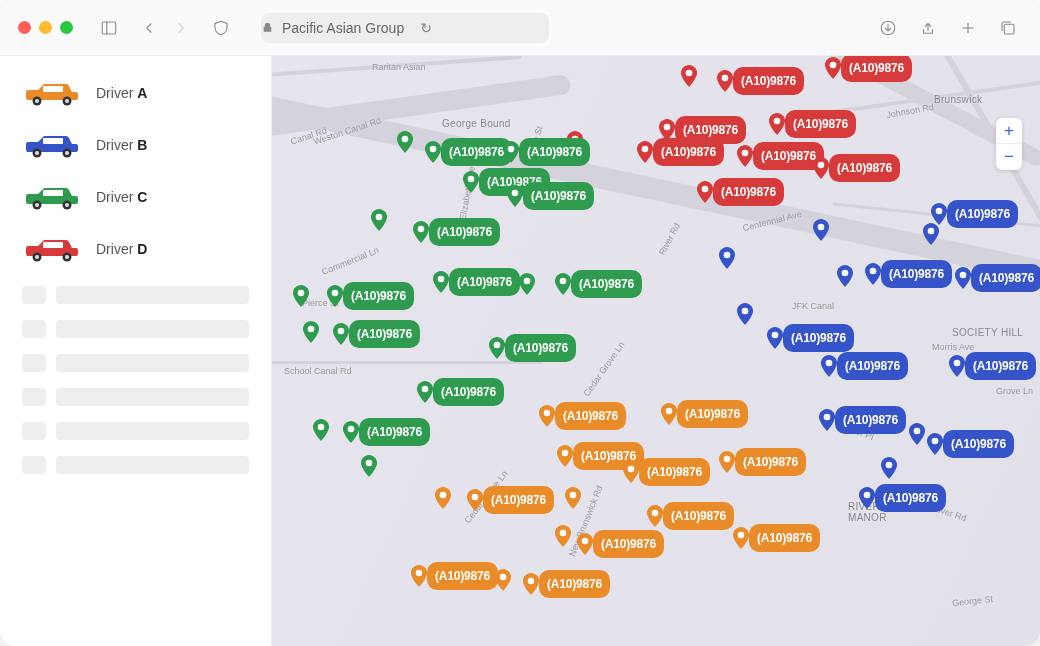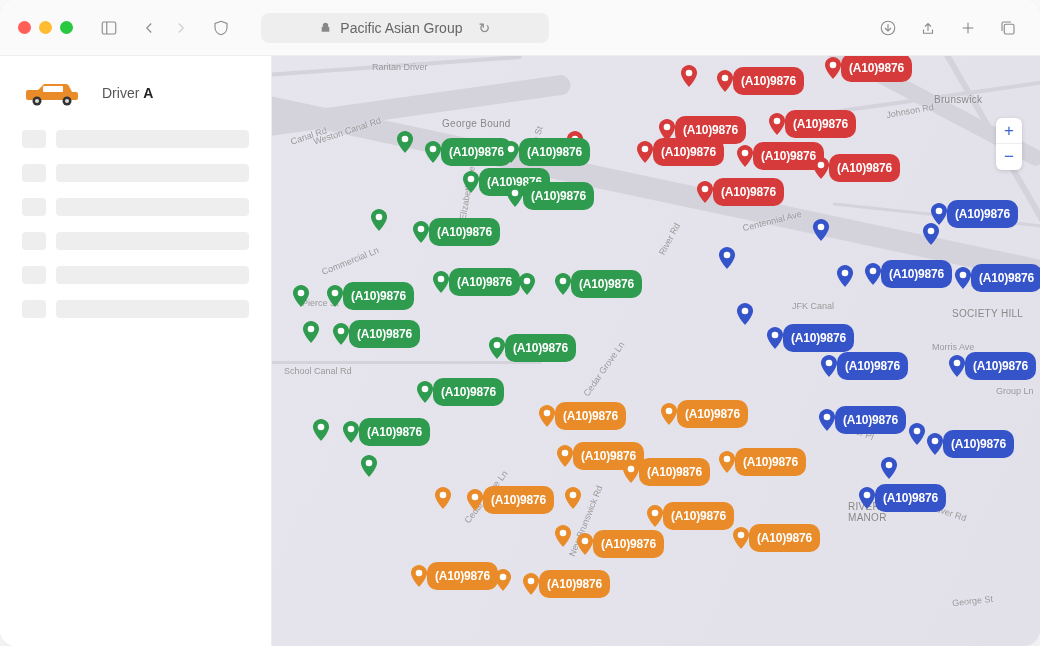--- a/index.html
+++ b/index.html
@@ -5,27 +5,27 @@
 *{margin:0;padding:0;box-sizing:border-box;font-family:-apple-system,BlinkMacSystemFont,"Segoe UI",sans-serif}
 body{background:#fff;display:flex;align-items:center;justify-content:center;min-height:100vh}
 .window{width:1040px;height:646px;background:#fff;border-radius:16px;overflow:hidden;box-shadow:0 8px 40px rgba(0,0,0,.15);display:flex;flex-direction:column;position:relative}
 .toolbar{height:56px;background:#fafafa;border-bottom:1px solid #eee;display:flex;align-items:center;padding:0 18px;gap:12px}
 .traffic{display:flex;gap:8px;margin-right:10px}
 .dot{width:13px;height:13px;border-radius:50%}
 .d-red{background:#ff5f57}.d-yel{background:#febc2e}.d-grn{background:#28c840}
 .tb-btn{width:28px;height:28px;display:flex;align-items:center;justify-content:center;color:#888;border-radius:6px}
 .tb-btn svg{width:18px;height:18px;stroke:#8a8a8a;fill:none;stroke-width:1.5}
 .tb-group{display:flex;gap:4px}
-.addr{flex:1;max-width:360px;height:30px;background:#eee;border-radius:8px;display:flex;align-items:center;justify-content:center;gap:8px;color:#666;font-size:14px;margin:0 14px}
+.addr{flex:1;max-width:360px;height:30px;background:#eee;border-radius:8px;display:flex;align-items:center;justify-content:flex-start;gap:8px;color:#666;font-size:14px;margin:0 14px}
 .addr svg{width:13px;height:13px;fill:#888}
 .reload{margin-left:8px;color:#888}
 .spacer{flex:1}
 .body{flex:1;display:flex;overflow:hidden}
 .sidebar{width:272px;background:#fff;padding:22px 22px;border-right:1px solid #eee}
-.driver{display:flex;align-items:center;gap:20px;margin-bottom:22px}
+.driver{display:flex;align-items:center;gap:14px;margin-bottom:22px}
 .car{width:60px;height:30px}
 .driver-label{font-size:14px;color:#555}
 .driver-label b{color:#222;font-weight:600}
 .skel{margin-top:18px}
 .sk-row{display:flex;gap:10px;margin-bottom:16px;align-items:center}
 .sk-a{width:24px;height:18px;background:#eee;border-radius:4px}
 .sk-b{flex:1;height:18px;background:#eee;border-radius:4px}
 .map{flex:1;position:relative;background:#e8e7ef;overflow:hidden}
 .map-bg{position:absolute;inset:0;background:linear-gradient(115deg,#e6e5ed 0%,#e2e1ea 100%)}
 .road{position:absolute;background:#d4d3dc;border-radius:999px}
@@ -118,20 +118,53 @@
       <svg class="car" viewBox="0 0 60 30">
     <path d="M4 20 L4 14 Q4 12 6 12 L16 12 L22 6 L44 6 Q46 6 47 8 L50 14 L54 14 Q56 14 56 16 L56 20 Q56 22 54 22 L6 22 Q4 22 4 20 Z" fill="#e88b28"></path>
     <rect x="21" y="8" width="20" height="6" rx="1" fill="#fff"></rect>
     <circle cx="15" cy="23" r="4.5" fill="#333"></circle>
               <circle cx="15" cy="23" r="2" fill="#ddd"></circle>
     <circle cx="45" cy="23" r="4.5" fill="#333"></circle>
               <circle cx="45" cy="23" r="2" fill="#ddd"></circle>
   </svg>
       <span class="driver-label"><span>Driver</span> <b>A</b></span>
     </div>
+          <div class="driver">
+      <svg class="car" viewBox="0 0 60 30">
+    <path d="M4 20 L4 14 Q4 12 6 12 L16 12 L22 6 L44 6 Q46 6 47 8 L50 14 L54 14 Q56 14 56 16 L56 20 Q56 22 54 22 L6 22 Q4 22 4 20 Z" fill="#3654c9"></path>
+    <rect x="21" y="8" width="20" height="6" rx="1" fill="#fff"></rect>
+    <circle cx="15" cy="23" r="4.5" fill="#333"></circle>
+              <circle cx="15" cy="23" r="2" fill="#ddd"></circle>
+    <circle cx="45" cy="23" r="4.5" fill="#333"></circle>
+              <circle cx="45" cy="23" r="2" fill="#ddd"></circle>
+  </svg>
+      <span class="driver-label"><span>Driver</span> <b>B</b></span>
+    </div>
+          <div class="driver">
+      <svg class="car" viewBox="0 0 60 30">
+    <path d="M4 20 L4 14 Q4 12 6 12 L16 12 L22 6 L44 6 Q46 6 47 8 L50 14 L54 14 Q56 14 56 16 L56 20 Q56 22 54 22 L6 22 Q4 22 4 20 Z" fill="#2e9b4f"></path>
+    <rect x="21" y="8" width="20" height="6" rx="1" fill="#fff"></rect>
+    <circle cx="15" cy="23" r="4.5" fill="#333"></circle>
+              <circle cx="15" cy="23" r="2" fill="#ddd"></circle>
+    <circle cx="45" cy="23" r="4.5" fill="#333"></circle>
+              <circle cx="45" cy="23" r="2" fill="#ddd"></circle>
+  </svg>
+      <span class="driver-label"><span>Driver</span> <b>C</b></span>
+    </div>
+          <div class="driver">
+      <svg class="car" viewBox="0 0 60 30">
+    <path d="M4 20 L4 14 Q4 12 6 12 L16 12 L22 6 L44 6 Q46 6 47 8 L50 14 L54 14 Q56 14 56 16 L56 20 Q56 22 54 22 L6 22 Q4 22 4 20 Z" fill="#d63a3a"></path>
+    <rect x="21" y="8" width="20" height="6" rx="1" fill="#fff"></rect>
+    <circle cx="15" cy="23" r="4.5" fill="#333"></circle>
+              <circle cx="15" cy="23" r="2" fill="#ddd"></circle>
+    <circle cx="45" cy="23" r="4.5" fill="#333"></circle>
+              <circle cx="45" cy="23" r="2" fill="#ddd"></circle>
+  </svg>
+      <span class="driver-label"><span>Driver</span> <b>D</b></span>
+    </div>
         </div>
       <div class="skel" id="skel">
           <div class="sk-row">
             <div class="sk-a"></div>
             <div class="sk-b"></div>
           </div>
           <div class="sk-row">
             <div class="sk-a"></div>
             <div class="sk-b"></div>
           </div>
@@ -161,35 +194,35 @@
           <div class="road" style="left:-30px;top:130px;width:900px;height:22px;transform:rotate(12deg)"></div>
           <div class="road" style="left:300px;top:-20px;width:500px;height:16px;transform:rotate(28deg)"></div>
           <div class="road" style="left:-10px;top:305px;width:280px;height:3px;transform:rotate(0deg)"></div>
           <div class="road" style="left:380px;top:-30px;width:560px;height:6px;transform:rotate(60deg)"></div>
           <div class="road" style="left:500px;top:40px;width:320px;height:4px;transform:rotate(-8deg)"></div>
           <div class="road" style="left:560px;top:160px;width:260px;height:3px;transform:rotate(6deg)"></div>
         </div>
       <div id="areas">
           <div class="area" style="left:170px;top:62px">George Bound</div>
           <div class="area" style="left:662px;top:38px">Brunswick</div>
-          <div class="area" style="left:680px;top:252px">SOCIETY HILL</div>
+          <div class="area" style="left:680px;top:271px">SOCIETY HILL</div>
           <div class="area" style="left:576px;top:445px">RIVER<br>MANOR</div>
-          <div class="road-label" style="left:100px;top:6px;transform:rotate(0deg)">Raritan Driver</div>
+          <div class="road-label" style="left:100px;top:6px;transform:rotate(0deg)">Raritan Asian</div>
           <div class="road-label" style="left:18px;top:75px;transform:rotate(-18deg)">Canal Rd</div>
           <div class="road-label" style="left:40px;top:70px;transform:rotate(-18deg)">Weston Canal Rd</div>
           <div class="road-label" style="left:12px;top:310px;transform:rotate(0deg)">School Canal Rd</div>
           <div class="road-label" style="left:168px;top:132px;transform:rotate(-80deg)">Elizabeth Ave</div>
           <div class="road-label" style="left:248px;top:80px;transform:rotate(-72deg)">Main St</div>
           <div class="road-label" style="left:300px;top:308px;transform:rotate(-55deg)">Cedar Grove Ln</div>
           <div class="road-label" style="left:276px;top:460px;transform:rotate(-68deg)">New Brunswick Rd</div>
           <div class="road-label" style="left:470px;top:160px;transform:rotate(-14deg)">Centennial Ave</div>
           <div class="road-label" style="left:520px;top:245px;transform:rotate(0deg)">JFK Canal</div>
           <div class="road-label" style="left:566px;top:370px;transform:rotate(20deg)">Clover Pl</div>
           <div class="road-label" style="left:660px;top:286px;transform:rotate(0deg)">Morris Ave</div>
-          <div class="road-label" style="left:724px;top:330px;transform:rotate(0deg)">Group Ln</div>
+          <div class="road-label" style="left:724px;top:330px;transform:rotate(0deg)">Grove Ln</div>
           <div class="road-label" style="left:660px;top:452px;transform:rotate(18deg)">River Rd</div>
           <div class="road-label" style="left:680px;top:540px;transform:rotate(-6deg)">George St</div>
           <div class="road-label" style="left:614px;top:50px;transform:rotate(-10deg)">Johnson Rd</div>
           <div class="road-label" style="left:48px;top:200px;transform:rotate(-22deg)">Commercial Ln</div>
           <div class="road-label" style="left:30px;top:242px;transform:rotate(0deg)">Pierce St</div>
           <div class="road-label" style="left:380px;top:178px;transform:rotate(-62deg)">River Rd</div>
           <div class="road-label" style="left:182px;top:436px;transform:rotate(-52deg)">Cedar Grove Ln</div>
         </div>
       <div class="markers" id="markers">
           <div class="marker c-red pin-only" style="left:414px;top:20px">

